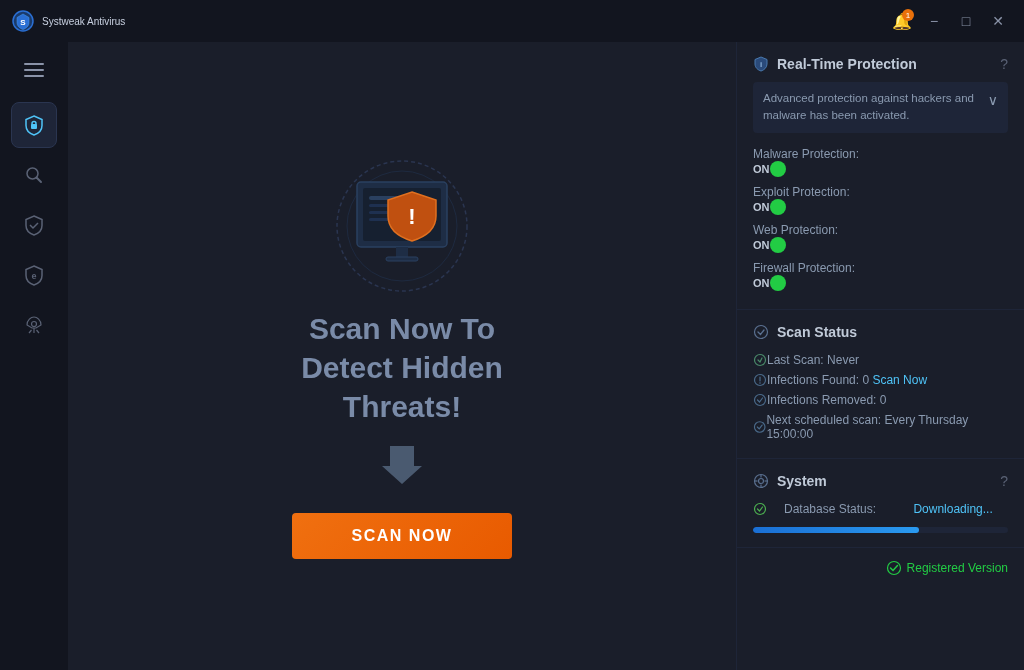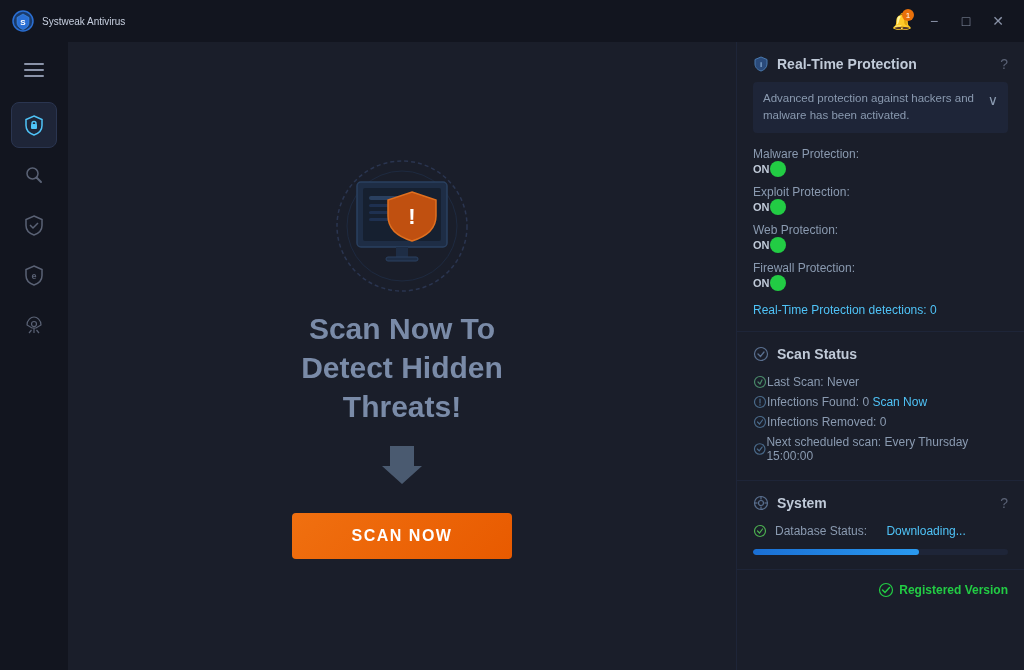--- a/index.html
+++ b/index.html
@@ -276,21 +276,21 @@
     }
     .rp-scan-link {
       color: #4fc3f7;
       text-decoration: none;
       cursor: pointer;
     }
 
     .rp-system-item {
       display: flex;
       align-items: center;
-      gap: 8px;
+      gap: 17px;
       padding: 3px 0;
       color: #8a9ab0;
       font-size: 12px;
     }
 
     .download-bar-container {
       margin-top: 8px;
       height: 6px;
       background: #1e2538;
       border-radius: 3px;
@@ -301,21 +301,20 @@
       background: linear-gradient(90deg, #1a6fd4, #2a9af0);
       border-radius: 3px;
     }
 
     .rp-footer {
       padding: 12px 16px;
       display: flex;
       align-items: center;
       justify-content: flex-end;
       gap: 6px;
-      font-weight: bold;
     }
     .rp-registered {
       color: #22cc44;
       font-size: 12px;
       display: flex;
       align-items: center;
       gap: 5px;
     }
 
     
@@ -475,24 +474,20 @@
         </div>
       </div>
       <div class="rp-protection-item">
         <span class="rp-protection-label">Firewall Protection:</span>
         <div class="rp-toggle">
           <span class="rp-toggle-text">ON</span>
           <div class="toggle-dot"></div>
         </div>
       </div>
 
-      <div class="rp-detections">
-        <span>Real-Time Protection detections:</span>
-        <span>0</span>
-      </div>
     </div>
 
     <div class="rp-section">
       <div class="rp-section-header">
         <div class="rp-section-title">
           <svg width="16" height="16" viewBox="0 0 16 16" fill="none">
             <circle cx="8" cy="8" r="6.5" stroke="#5a7090" stroke-width="1.2"></circle>
             <path d="M5 8 L7.5 10.5 L11 6" stroke="#5a7090" stroke-width="1.3" fill="none" stroke-linecap="round"></path>
           </svg>
           <span>Scan Status</span>

